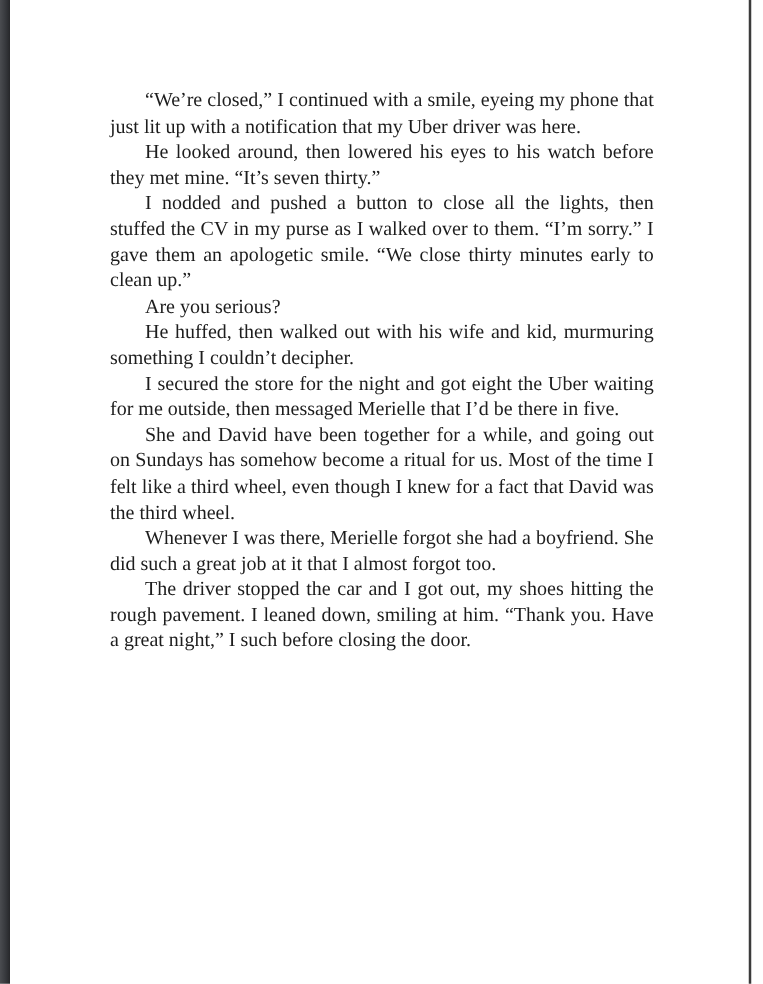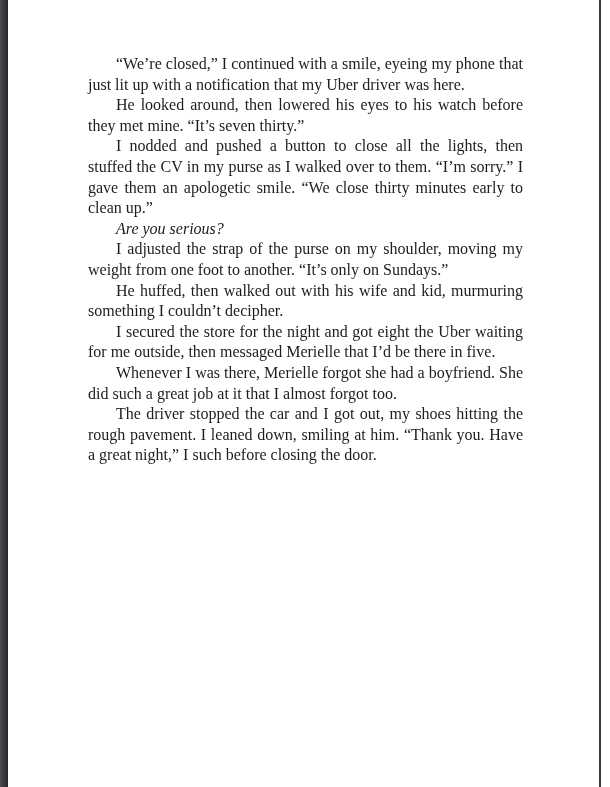--- a/index.html
+++ b/index.html
@@ -31,49 +31,48 @@
     position: absolute;
     left: 599px;
     top: 0;
     width: 2px;
     height: 787px;
     background: #3b3b3b;
   }
   .text-block {
     position: absolute;
     left: 88px;
-    top: 54px;
+    top: 71px;
     width: 435px;
     color: #1d1d1d;
     font-size: 16px;
     line-height: 20.6px;
     text-align: justify;
     text-justify: inter-word;
   }
   .text-block p {
     margin: 0;
     padding: 0;
     text-indent: 28px;
   }
   .italic {
-    font-style: italic;
   }
 </style>
 </head>
 <body>
 
 <div class="page">
   <div class="edge-left"></div>
 
   <div class="text-block">
     <p>“We’re closed,” I continued with a smile, eyeing my phone that just lit up with a notification that my Uber driver was here.</p>
     <p>He looked around, then lowered his eyes to his watch before they met mine. “It’s seven thirty.”</p>
     <p>I nodded and pushed a button to close all the lights, then stuffed the CV in my purse as I walked over to them. “I’m sorry.” I gave them an apologetic smile. “We close thirty minutes early to clean up.”</p>
     <p class="italic">Are you serious?</p>
-    <p>I adjusted the strap of the purse on my shoulder, moving my weight from one foot to another. “It’s only on Sundays.”</p>
     <p>He huffed, then walked out with his wife and kid, murmuring something I couldn’t decipher.</p>
     <p>I secured the store for the night and got eight the Uber waiting for me outside, then messaged Merielle that I’d be there in five.</p>
+    <p>She and David have been together for a while, and going out on Sundays has somehow become a ritual for us. Most of the time I felt like a third wheel, even though I knew for a fact that David was the third wheel.</p>
     <p>Whenever I was there, Merielle forgot she had a boyfriend. She did such a great job at it that I almost forgot too.</p>
     <p>The driver stopped the car and I got out, my shoes hitting the rough pavement. I leaned down, smiling at him. “Thank you. Have a great night,” I such before closing the door.</p>
   </div>
 
   <div class="edge-right-line"></div>
 </div>
 
 </body></html>

